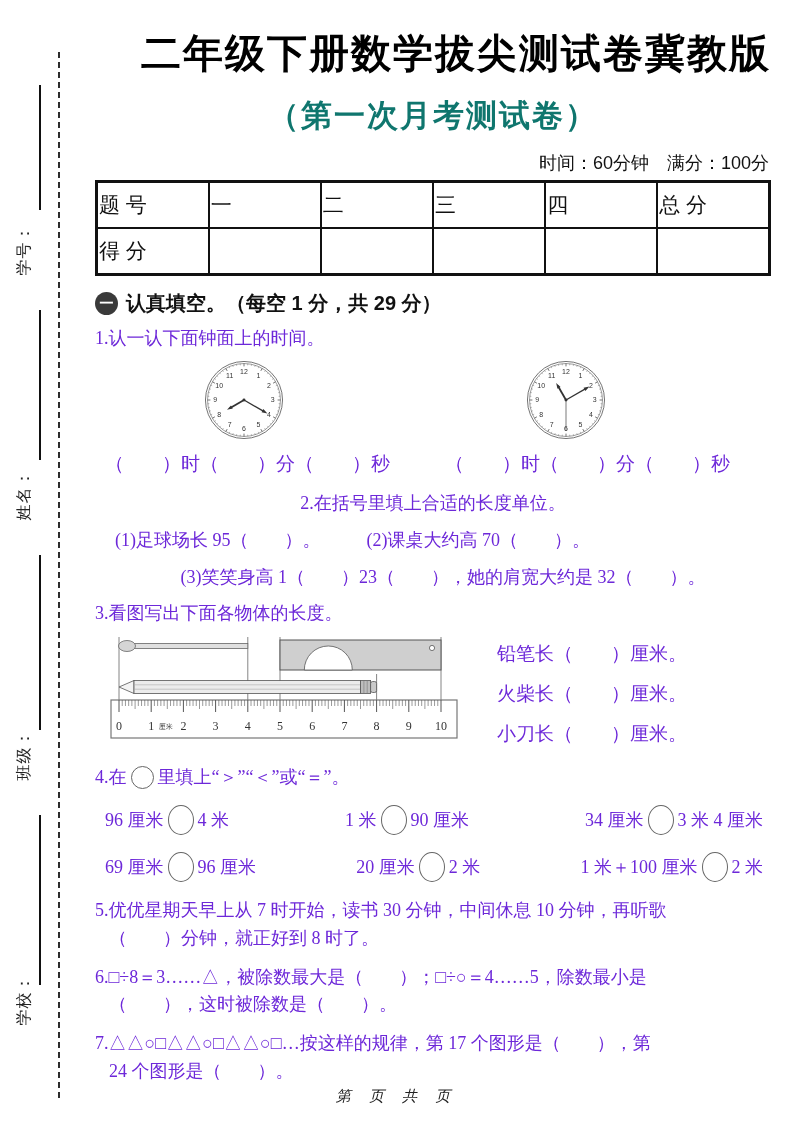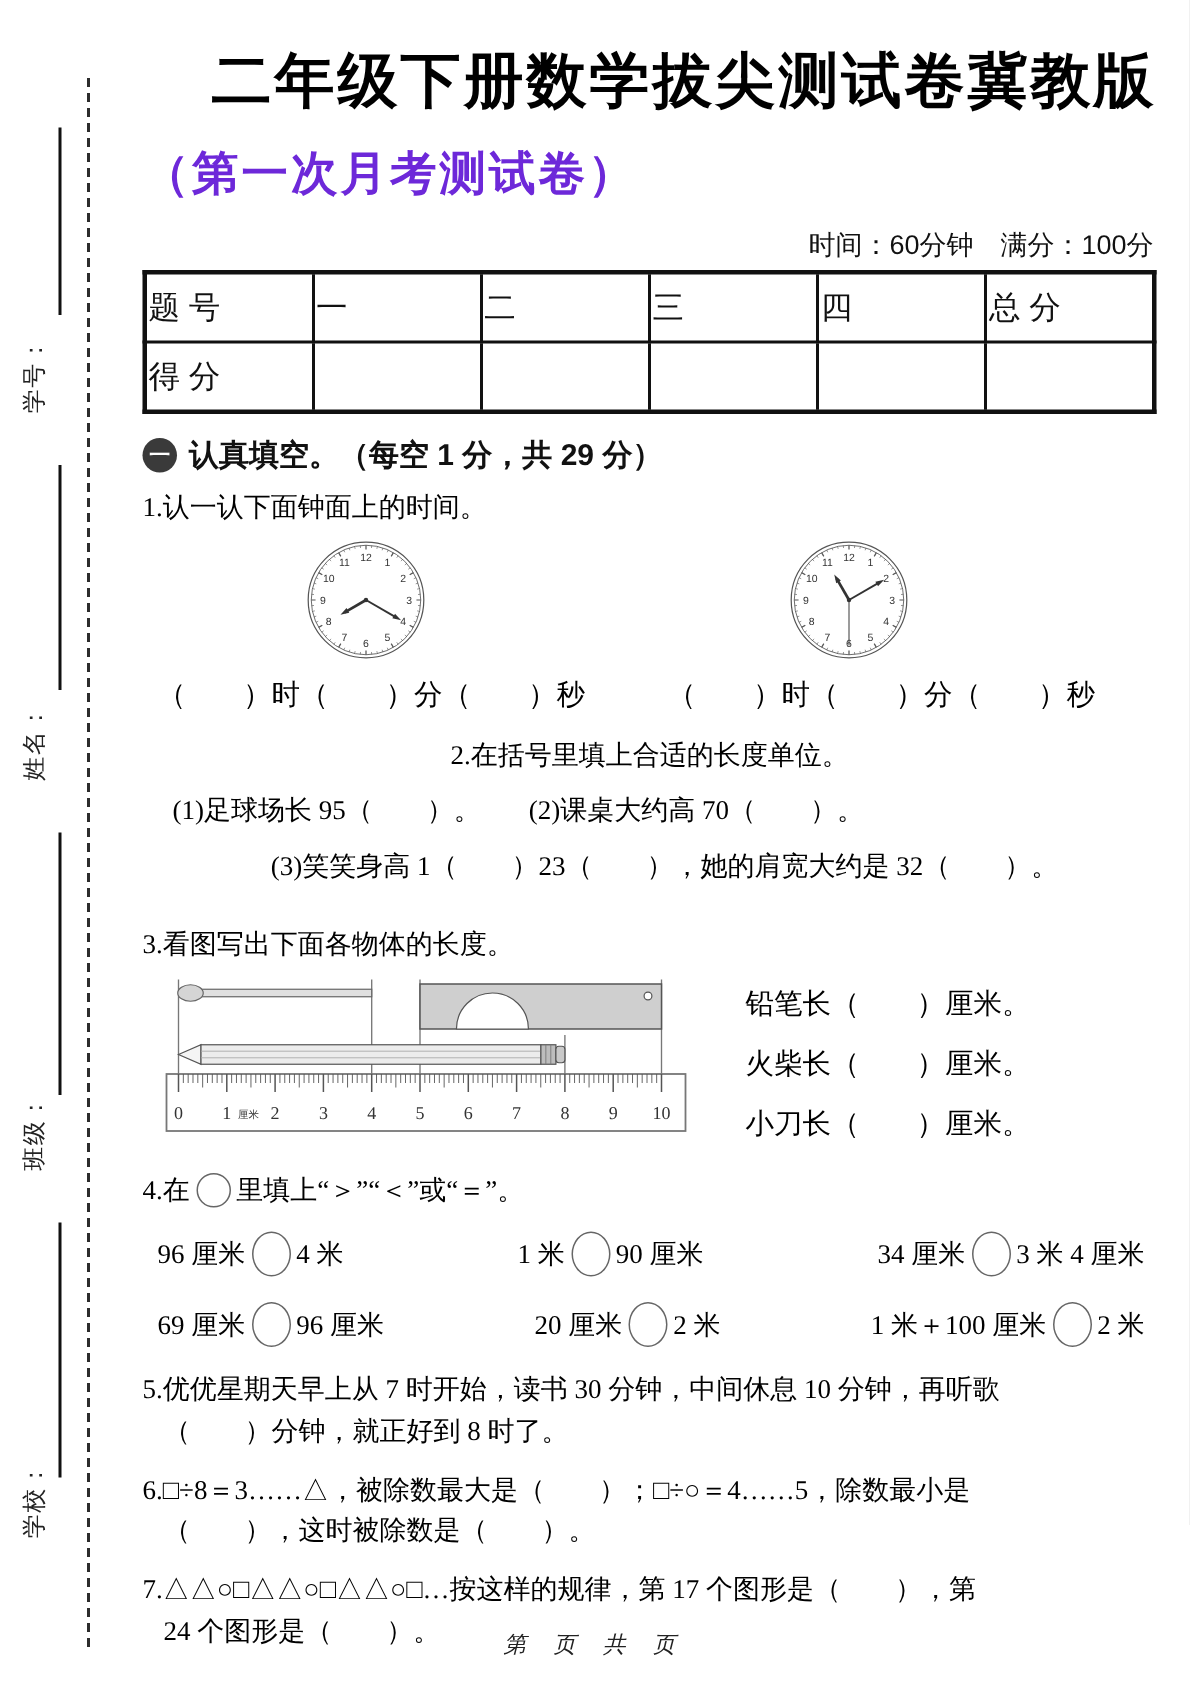--- a/index.html
+++ b/index.html
@@ -33,23 +33,23 @@
     letter-spacing:1px;
   }
   
   .content{position:absolute;left:95px;top:20px;width:676px;}
   .title{
     margin:6px 0 0 0;text-align:right;
     font-family:"Liberation Sans", sans-serif;
     font-size:40px;font-weight:bold;letter-spacing:2px;color:#000;
   }
   .subtitle{
-    margin:14px 0 0 0;text-align:left;
+    margin:14px 0 0 0;text-align:center;
     font-family:"Liberation Sans", sans-serif;
-    font-size:31px;font-weight:bold;letter-spacing:2px;color:#6d28d9;
+    font-size:31px;font-weight:bold;letter-spacing:2px;color:#0f766e;
   }
   .exam-info{
     margin:14px 2px 5px 0;text-align:right;
     font-family:"Liberation Sans", sans-serif;
     font-size:18px;color:#111;
   }
   
   table.score{
     width:100%;border-collapse:collapse;border:3px solid #111;
     font-family:"Liberation Sans", sans-serif;font-size:21px;color:#111;
@@ -61,30 +61,30 @@
     margin-top:14px;display:flex;align-items:center;gap:8px;
     font-family:"Liberation Sans", sans-serif;
     font-size:20px;font-weight:bold;color:#111;
   }
   .section-badge{
     width:23px;height:23px;border-radius:50%;background:var(--badge);
     color:#fff;font-size:14px;font-weight:bold;
     display:flex;align-items:center;justify-content:center;flex:0 0 auto;
   }
   
-  .q{font-size:18px;line-height:1.55;color:#000000;}
+  .q{font-size:18px;line-height:1.55;color:#6d28d9;}
   .q1{margin-top:8px;}
   .clock-row{display:flex;margin-top:6px;padding-left:108px;gap:240px;}
   .clock-mount svg{display:block;}
   .clock-answers{display:flex;margin-top:8px;padding-left:10px;font-size:19px;}
   .ca-left{display:inline-block;width:340px;}
   .q2{margin-top:12px;text-align:center;}
   .q-sub{padding-left:20px;margin-top:9px;}
-  .q2-row{display:flex;gap:32px;}
-  .q3{margin-top:24px;}
+  .q2-row{display:flex;gap:46px;}
+  .q3{margin-top:8px;}
   .q3-figure{display:flex;margin-top:6px;padding-left:14px;}
   .q3-answers{margin-left:36px;font-size:19px;line-height:40px;}
   .q4{margin-top:10px;}
   .q4 .intro{display:flex;align-items:center;}
   .cmp-circle{
     display:inline-block;width:24px;height:28px;border:1.6px solid #666;
     border-radius:50%;vertical-align:middle;margin:0 4px 4px 4px;
   }
   .intro-circle{width:21px;height:21px;margin:0 4px;}
   .cmp-row{display:flex;justify-content:space-between;padding:0 8px 0 10px;margin-top:13px;text-align:center;}

